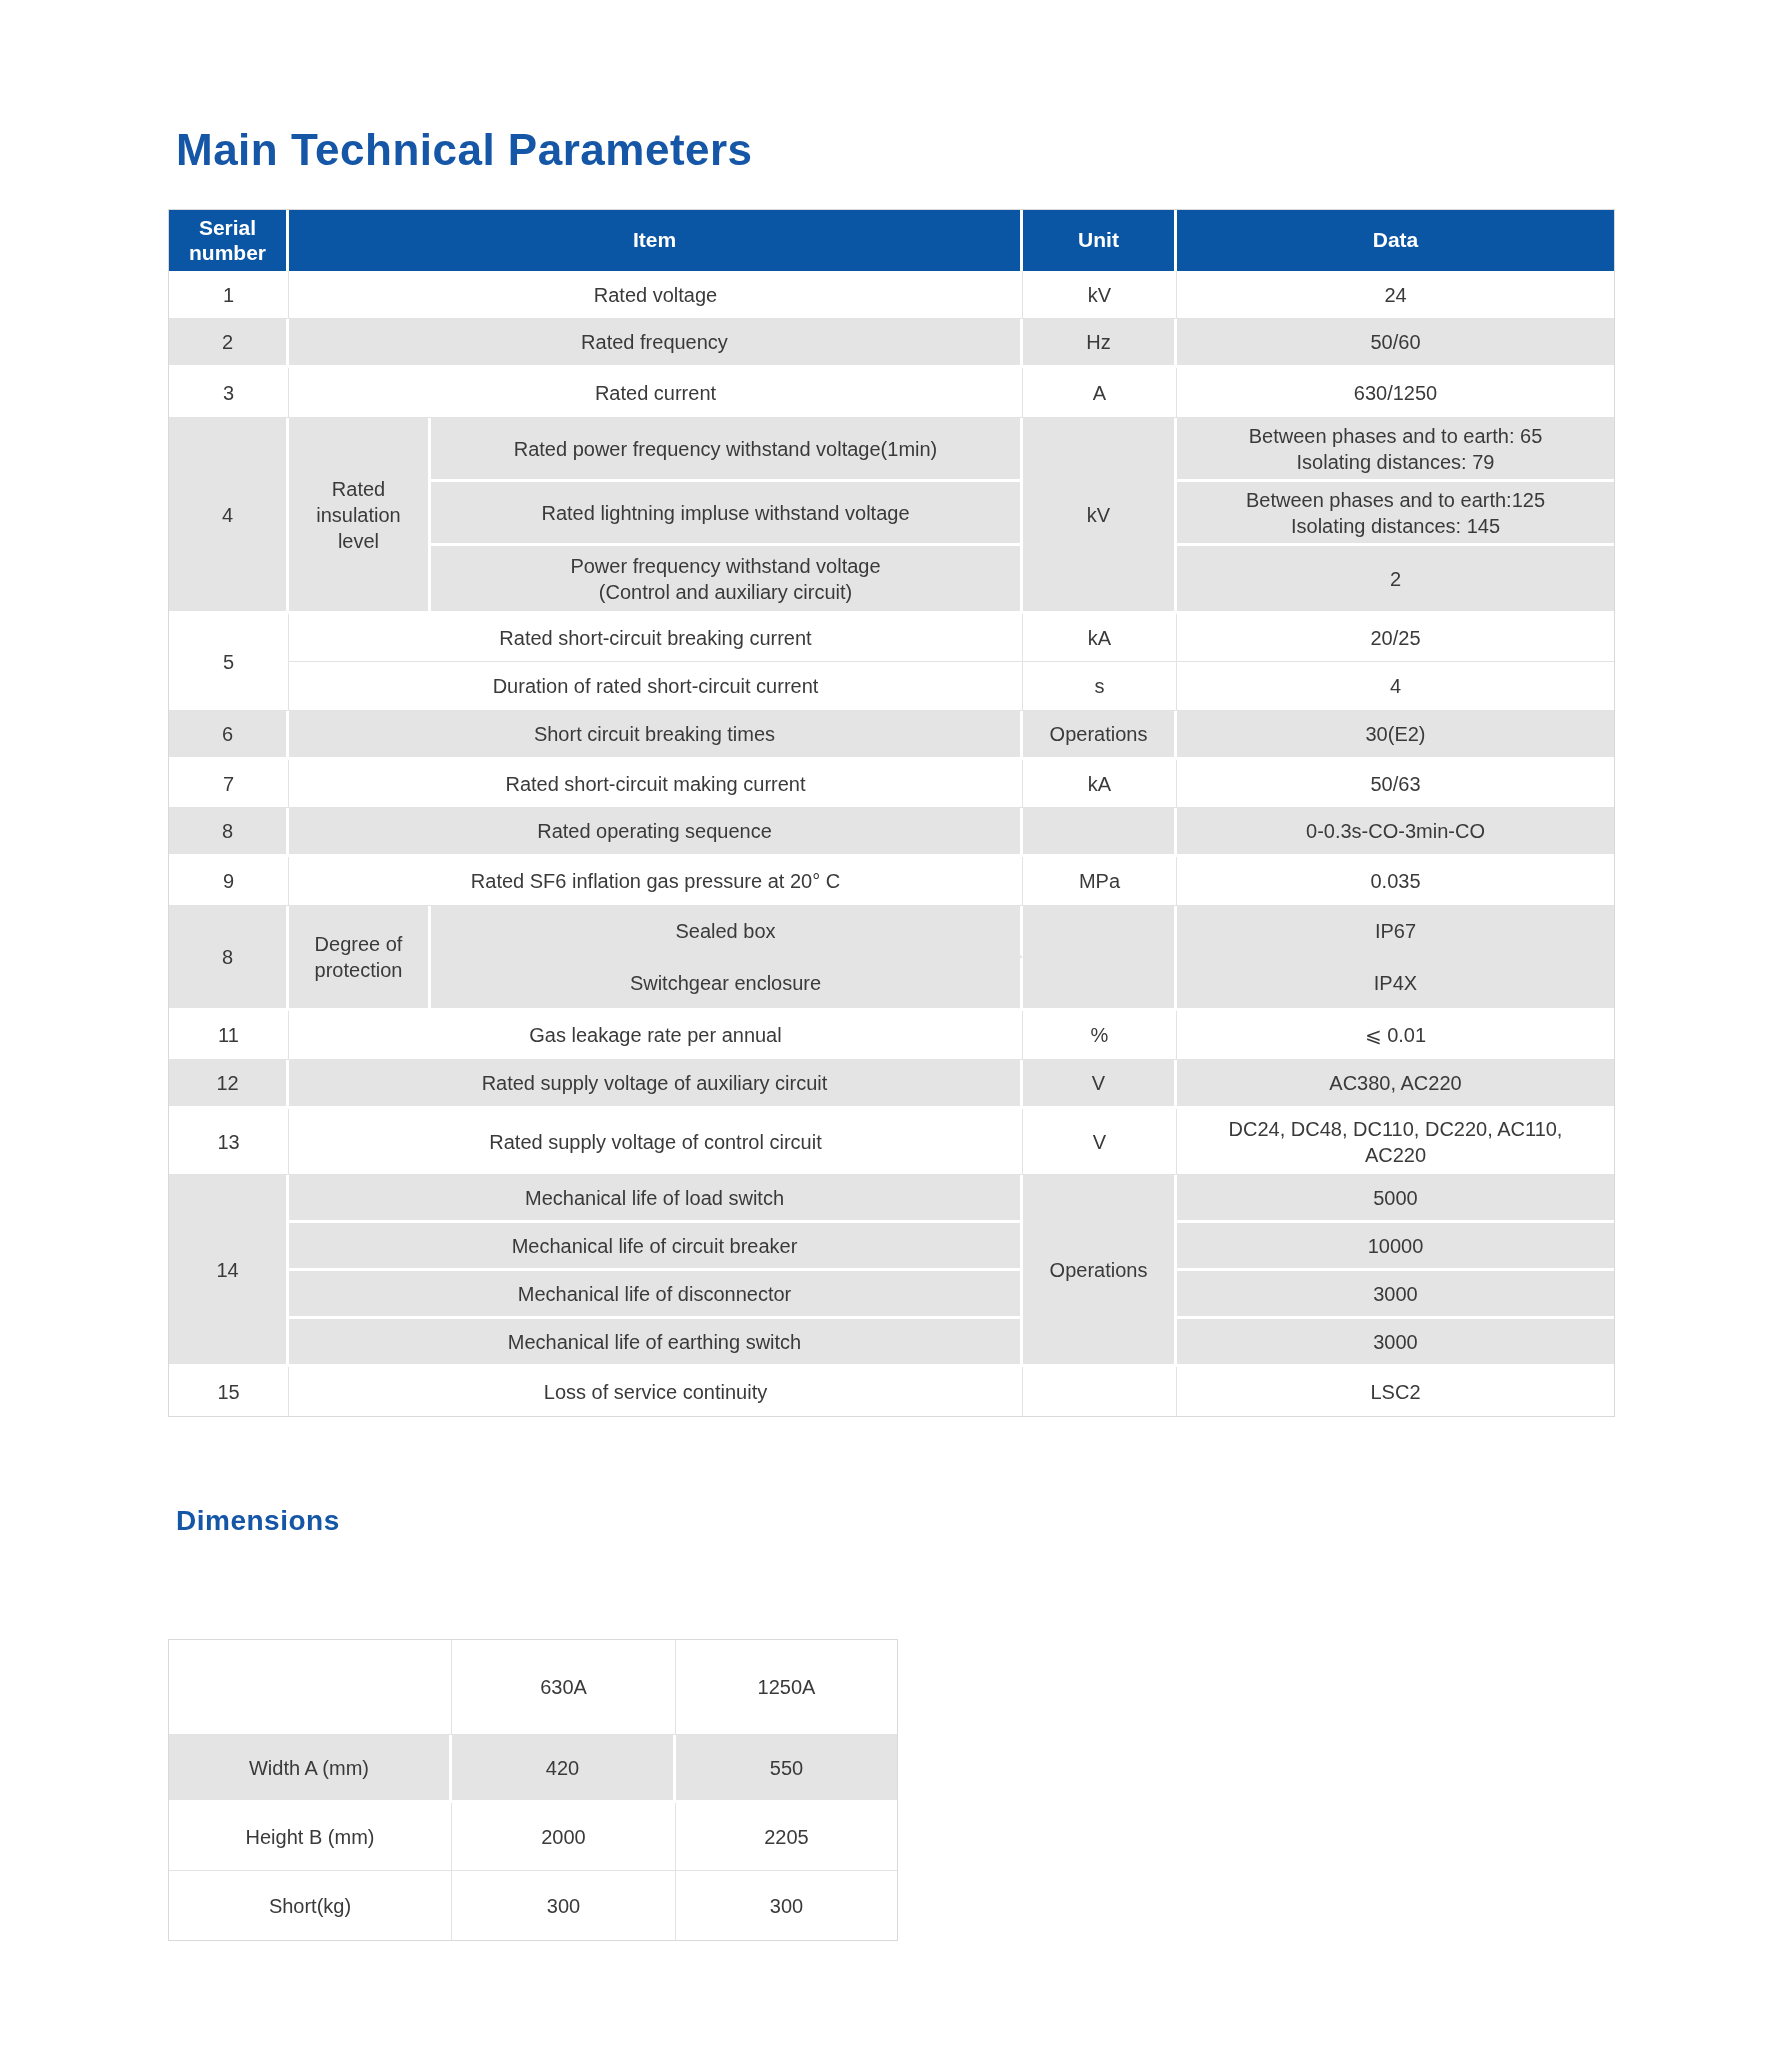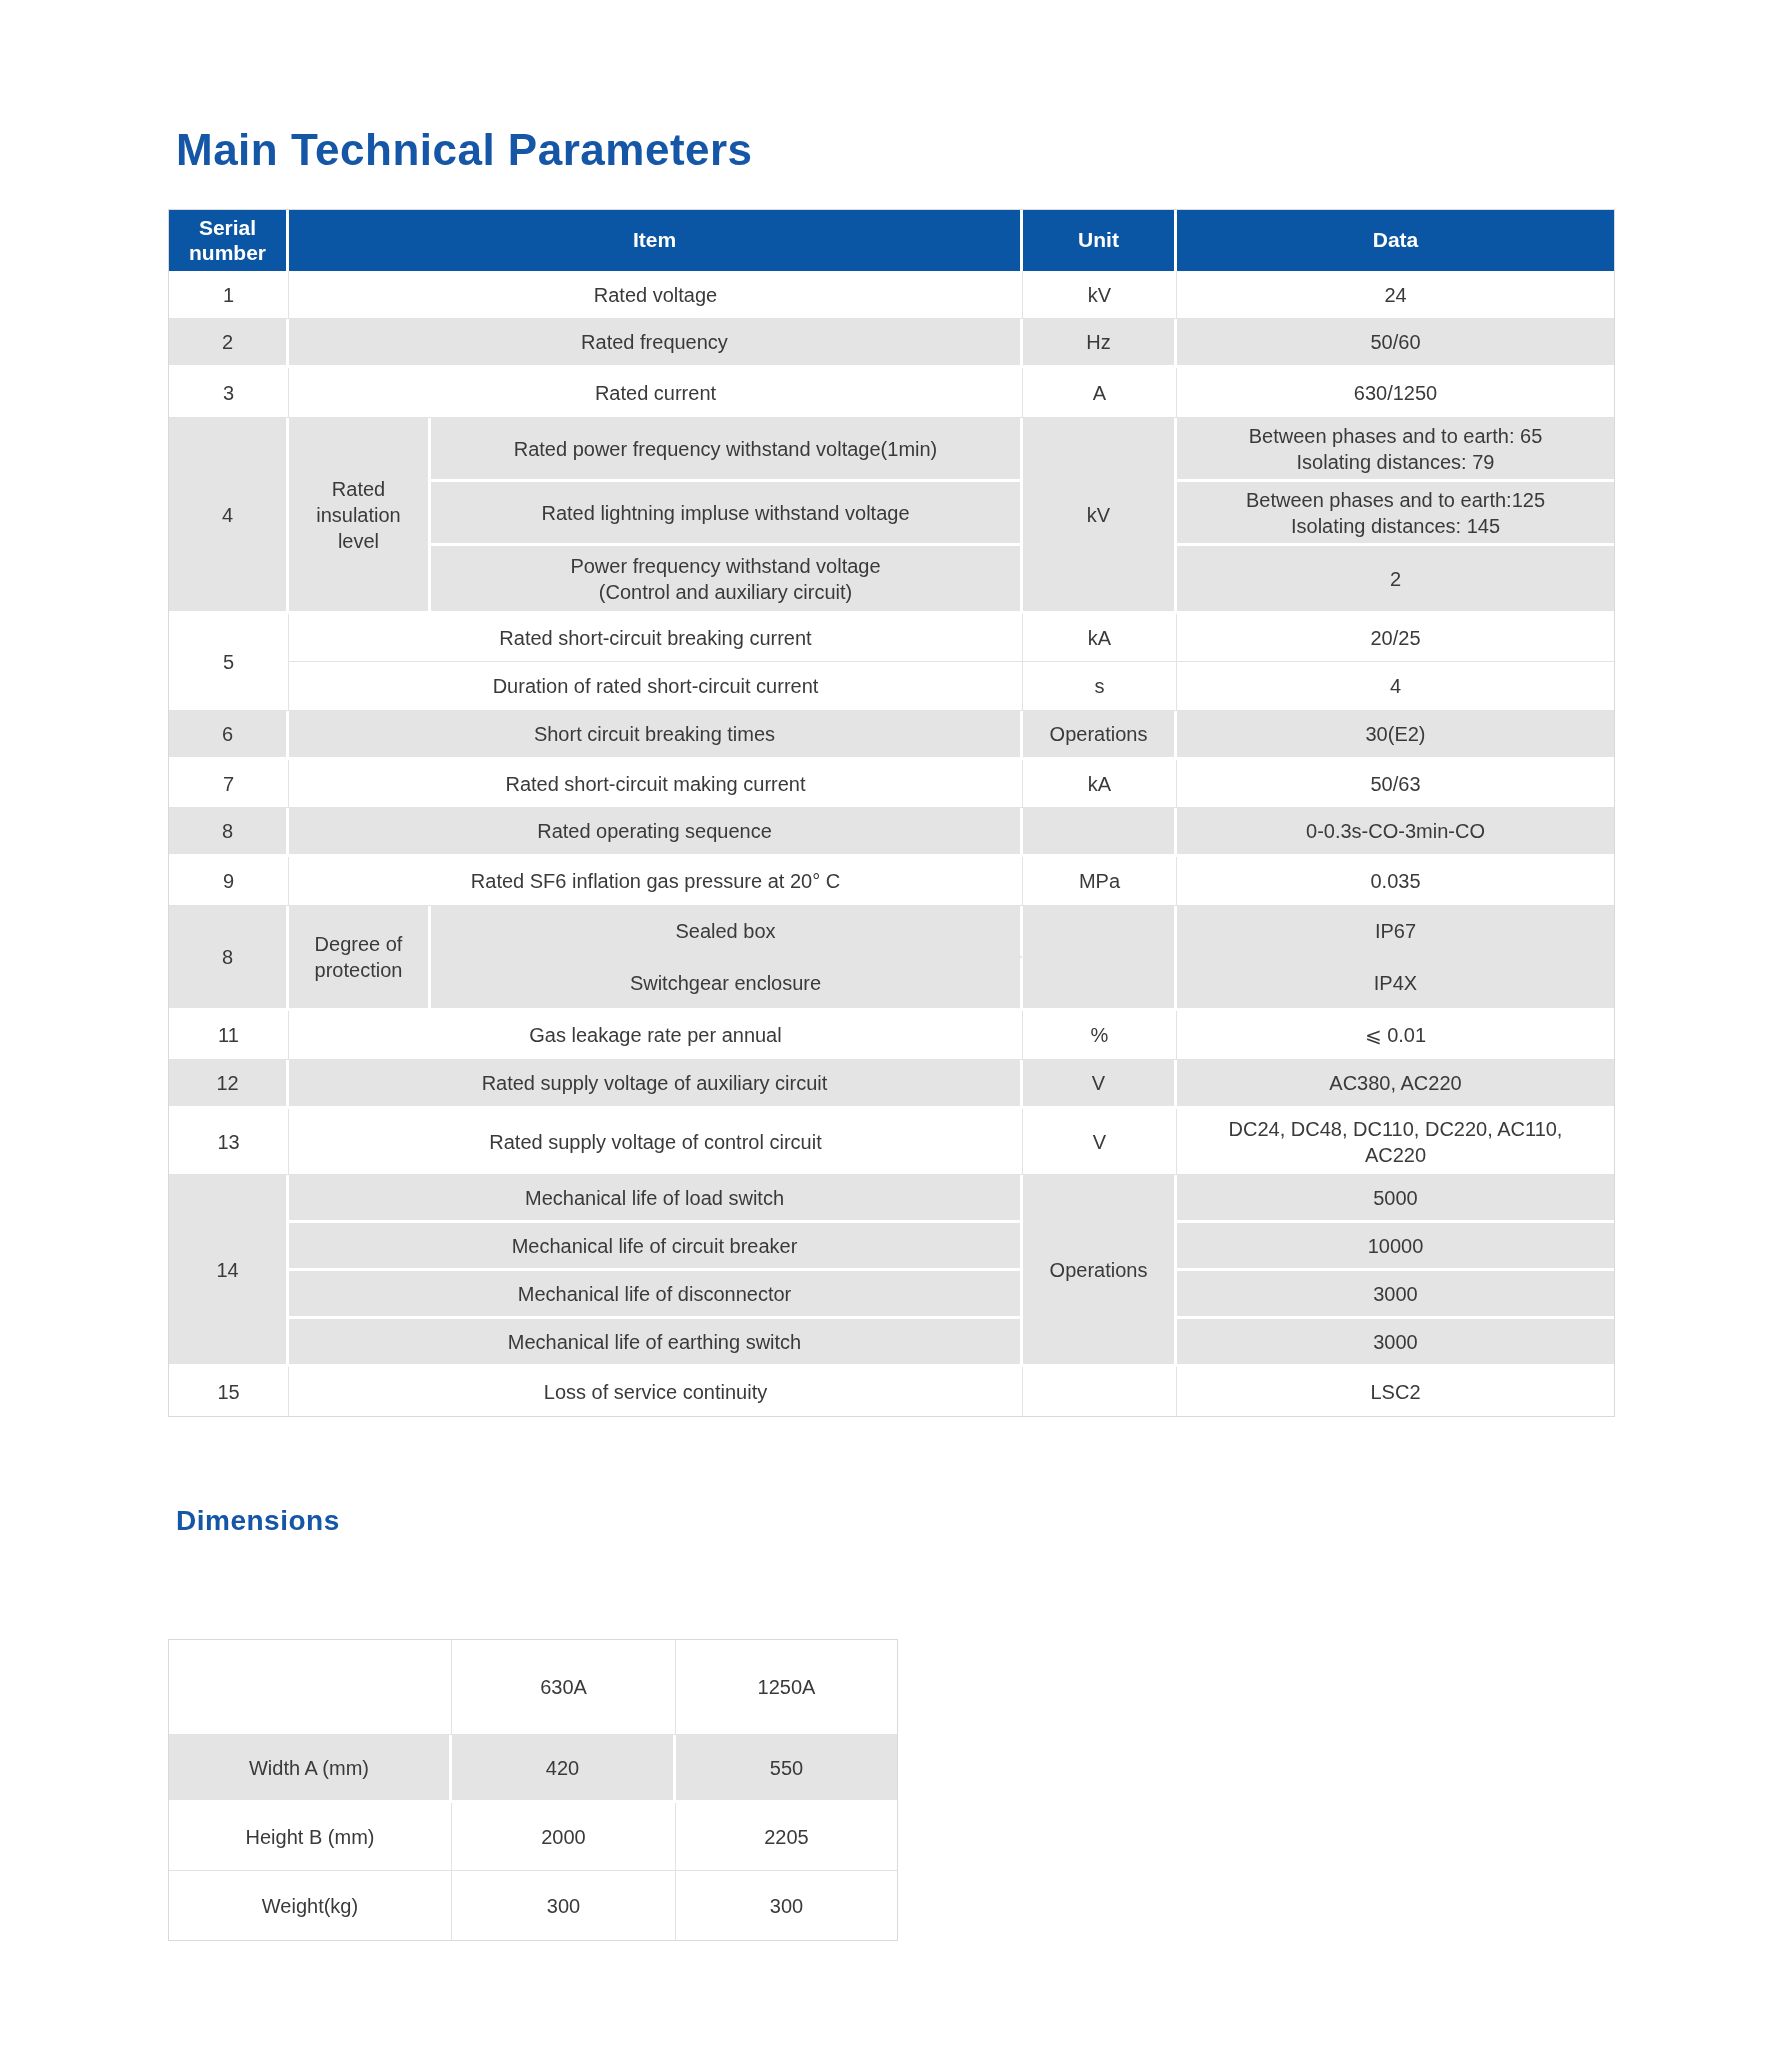--- a/index.html
+++ b/index.html
@@ -227,21 +227,21 @@
         <td class="g">Width A (mm)</td>
         <td class="g">420</td>
         <td class="g lastcol">550</td>
       </tr>
       <tr style="height:68px">
         <td class="w">Height B (mm)</td>
         <td class="w">2000</td>
         <td class="w lastcol">2205</td>
       </tr>
       <tr style="height:69px">
-        <td class="w lastrow">Weight(kg)</td>
+        <td class="w lastrow">Short(kg)</td>
         <td class="w lastrow">300</td>
         <td class="w lastcol lastrow">300</td>
       </tr>
     </tbody>
   </table>
 
 </main>
 
 
 </body></html>

